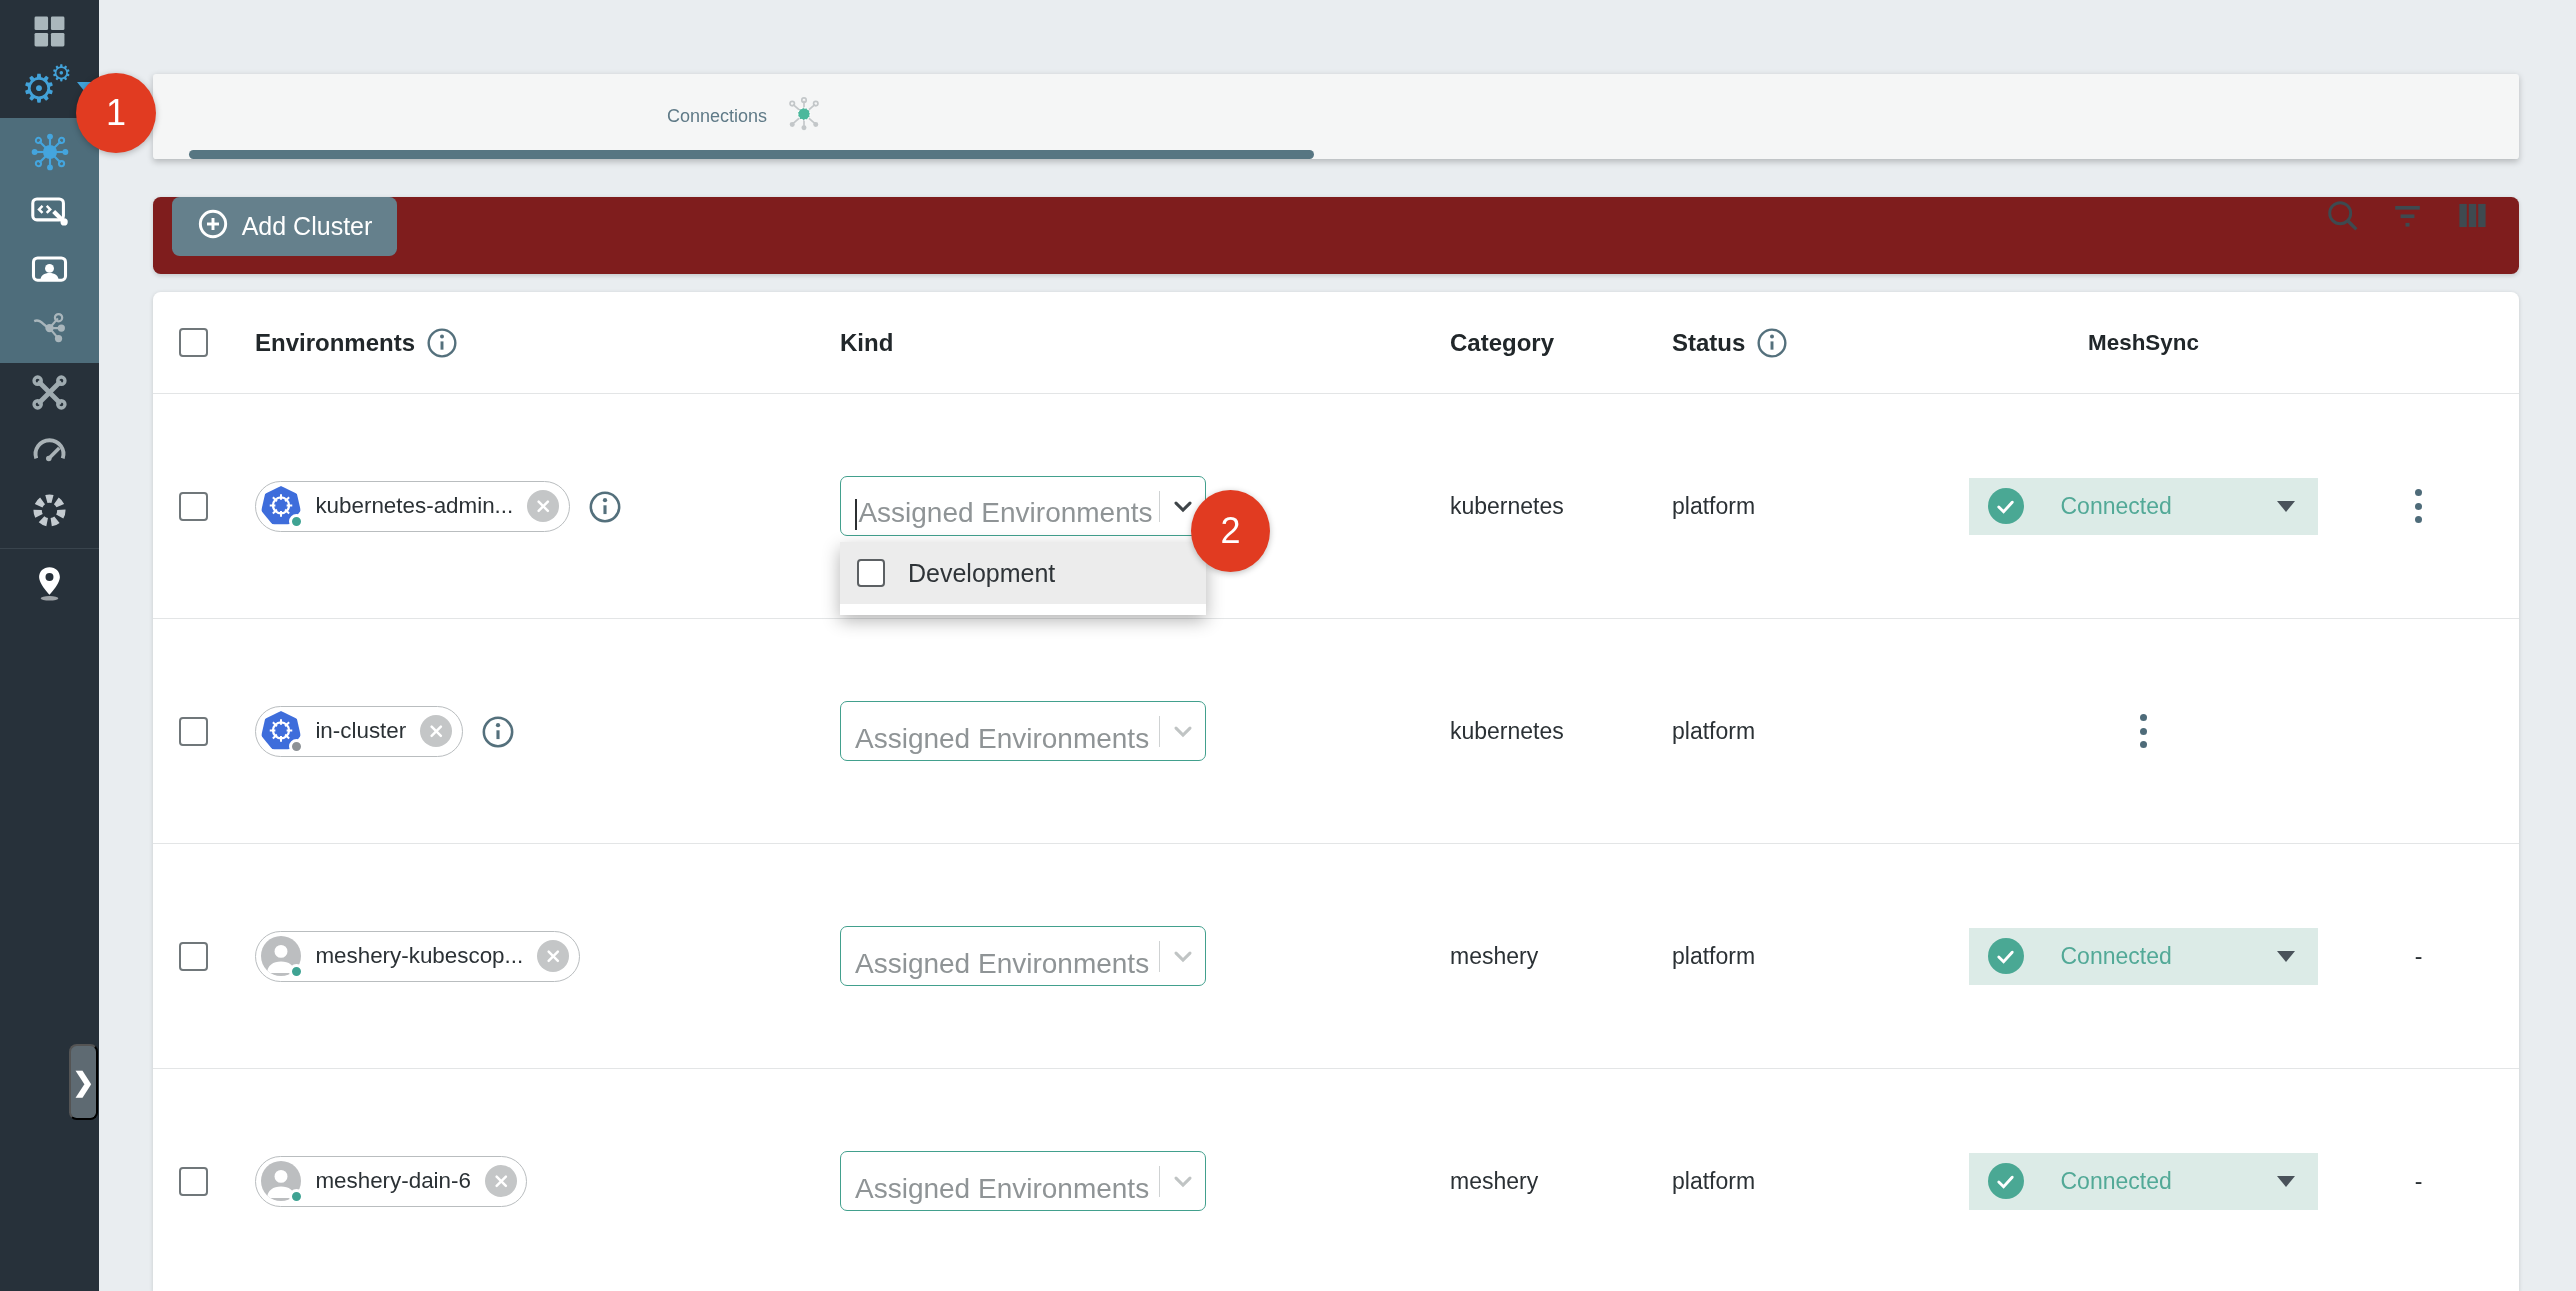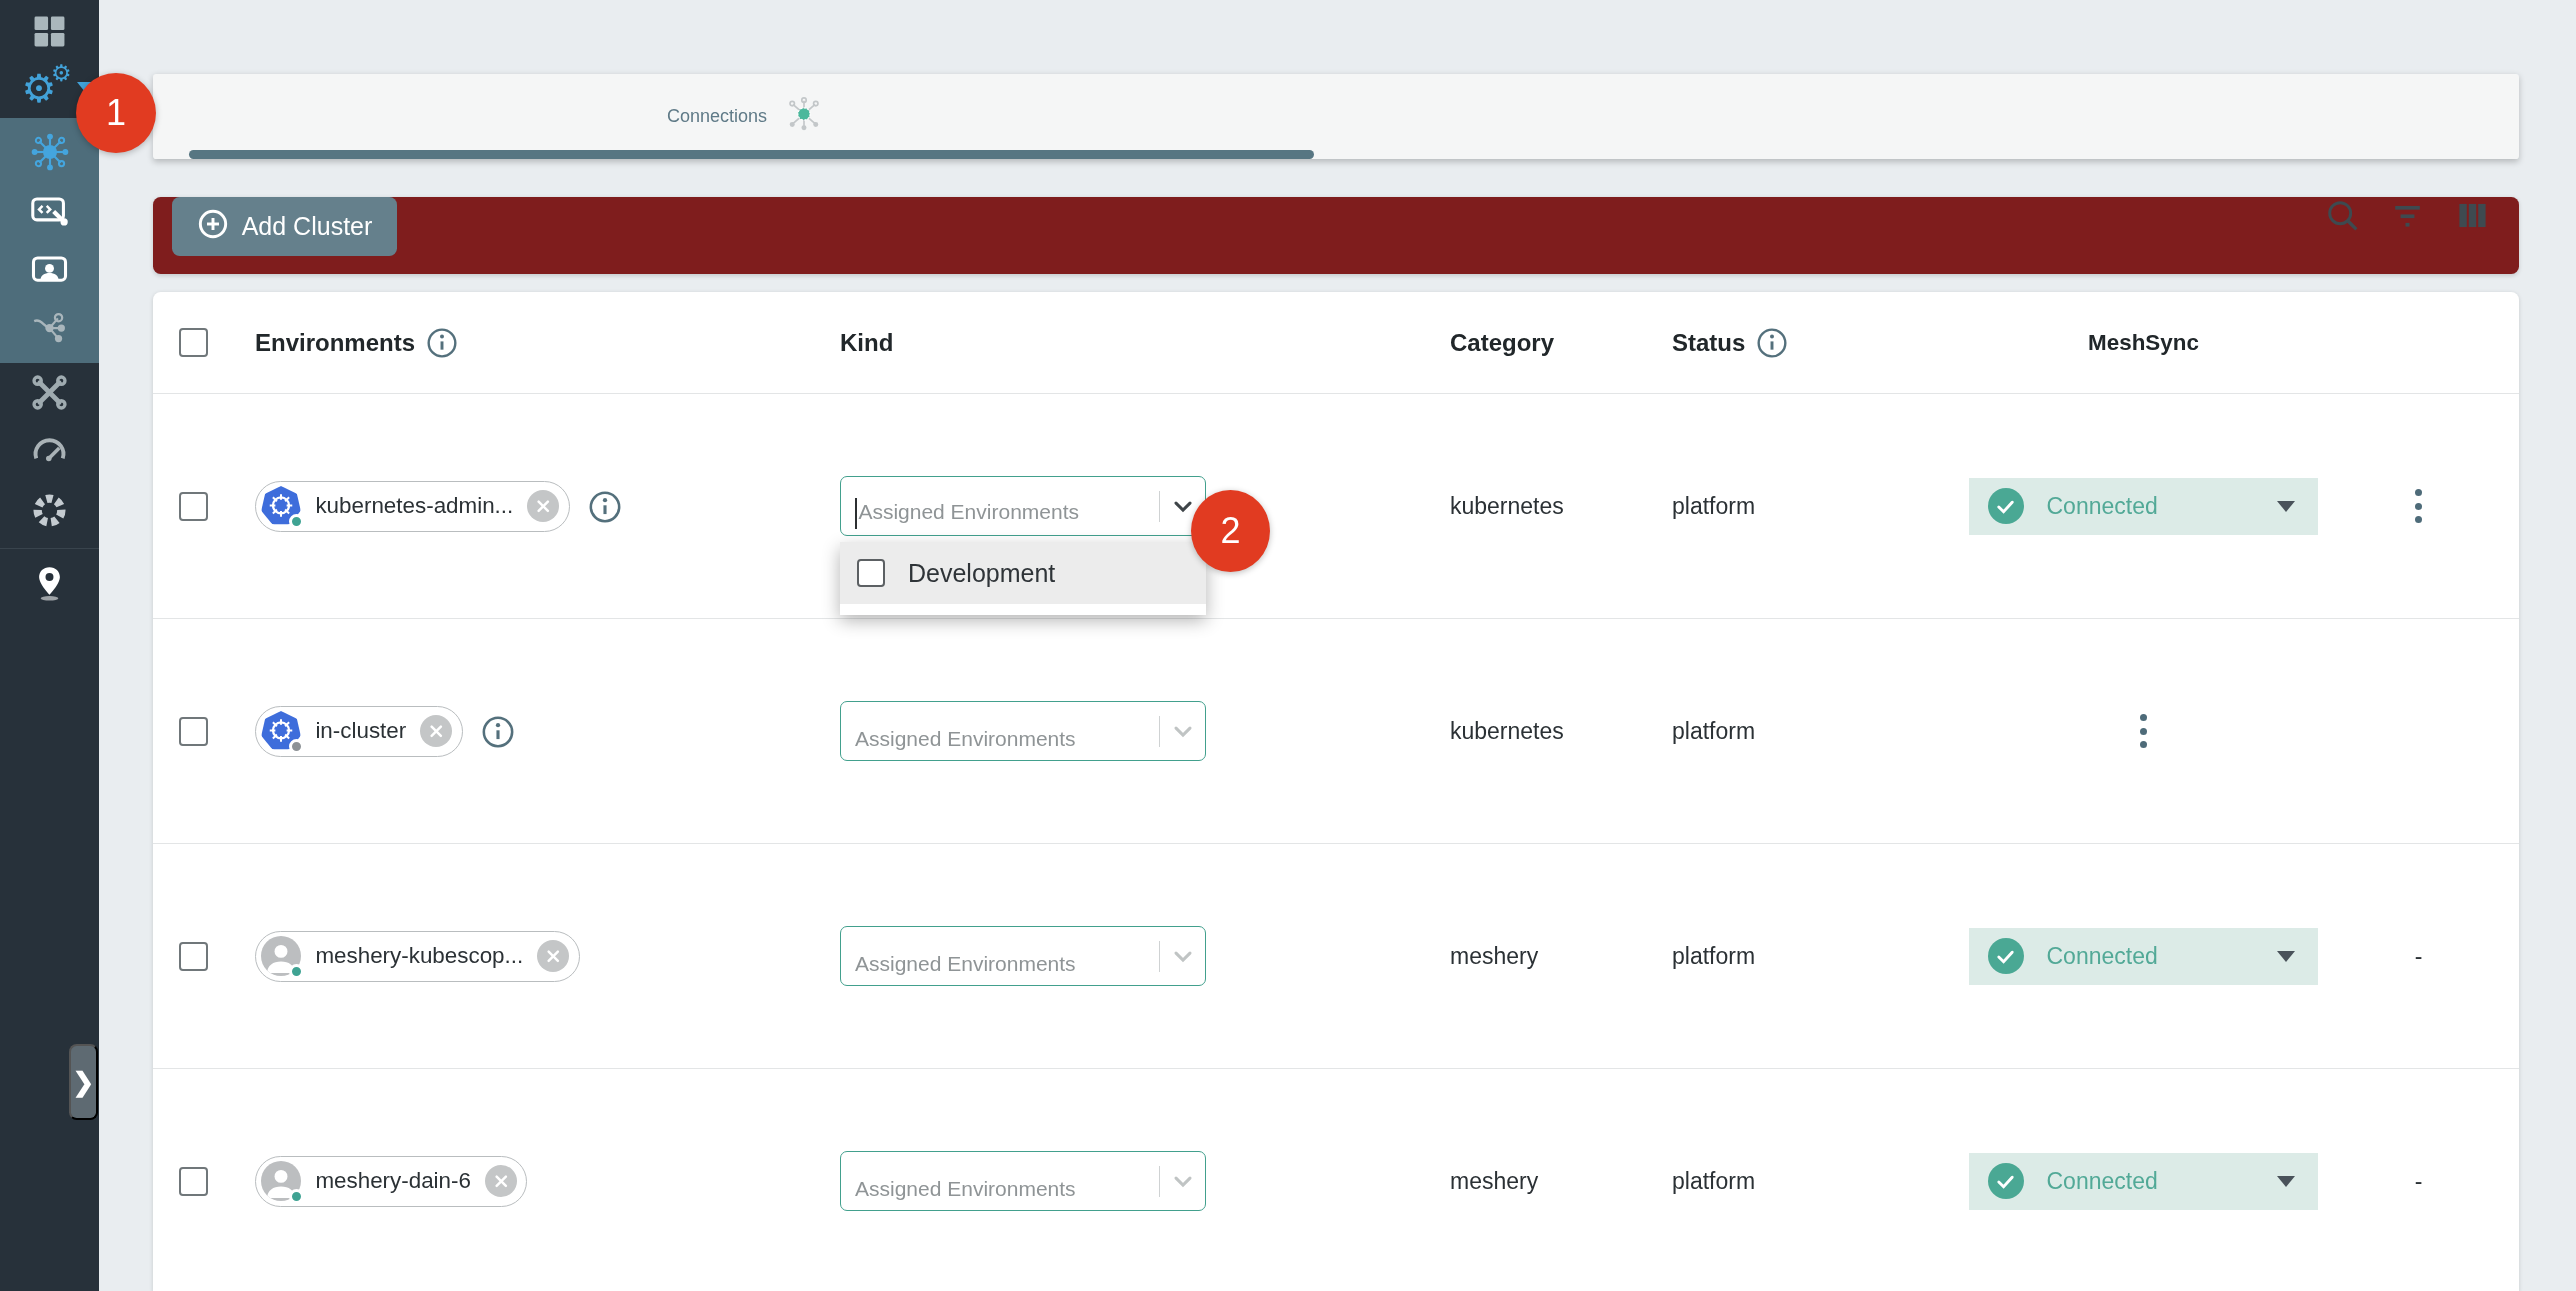--- a/index.html
+++ b/index.html
@@ -54,36 +54,36 @@
   .av-k8s { background:transparent; }
   .av-user { background:#bcbec0; }
   .chip-dot { position:absolute; right:-3.1px; bottom:-3.1px; width:15.4px; height:15.4px; border-radius:50%; border:3.1px solid #fff; }
   .dot-on { background:#3fa393; }
   .dot-off { background:#8d9296; }
   .chip-label { font-size:22.4px; color:#2b3135; white-space:nowrap; }
   .chip-x { width:32px; height:32px; border-radius:50%; background:#c4c6c7; display:flex; align-items:center; justify-content:center; cursor:pointer; flex:none; }
 
   .env-cell { position:relative; }
   .env-select { position:relative; width:366px; height:60px; border:1.9px solid #42a08d; border-radius:7px; background:#fff; display:flex; align-items:center; cursor:text; }
-  .env-ph { font-size:21px; color:#8f9496; padding-left:14px; white-space:nowrap; flex:1;margin-top:15px; }
+  .env-ph { font-size:28px; color:#8f9496; padding-left:14px; white-space:nowrap; flex:1;margin-top:15px; }
   .env-caret-bar { width:1.5px; height:31px; background:#cfd2d3; }
   .env-chev { width:45px; display:flex; align-items:center; justify-content:center; cursor:pointer; color:#c0c4c4; }
   .env-chev.open { color:#3f4549; }
   .text-caret { display:inline-block; width:1.9px; height:31px; background:#2c2f31; vertical-align:middle; margin-right:1.5px; }
   .env-menu { position:absolute; left:0; top:66px; width:366px; background:#fff; box-shadow:0 6.2px 17px rgba(0,0,0,.3); z-index:6; padding-bottom:10.8px; }
   .env-option { height:62px; background:#ececec; display:flex; align-items:center; gap:23px; padding-left:17px; cursor:pointer; }
   .env-option .cb { width:28px; height:28px; border-color:#5c6063; }
   .env-option-label { font-size:25px; color:#2f3438; }
 
   .status-chip { width:349px; height:57px; display:flex; align-items:center; cursor:pointer; }
   .st-connected { background:#dcebe7; }
   .st-notfound { background:#e2e2e2; }
   .st-icon { margin-left:18.5px; width:36px; height:36px; flex:none; }
   .st-ok-circle { width:36px; height:36px; border-radius:50%; background:#4aa894; display:flex; align-items:center; justify-content:center; }
-  .st-label { margin-left:23px; font-size:23px; flex:1; }
+  .st-label { margin-left:37px; font-size:23px; flex:1; }
   .st-connected .st-label { color:#52a997; }
   .st-notfound .st-label { color:#3a3f42; }
   .st-caret { margin-right:23px; width:0; height:0; border-left:9.3px solid transparent; border-right:9.3px solid transparent; border-top:11.6px solid #49525a; }
 
   .actions-cell { display:flex; justify-content:center; align-items:center; }
   .kebab { display:flex; flex-direction:column; gap:6.2px; cursor:pointer; padding:6.2px; }
   .kebab span { width:7px; height:7px; border-radius:50%; background:#4e6b79; display:block; }
   .dash { font-size:23px; color:#2b3135; }
 
   

